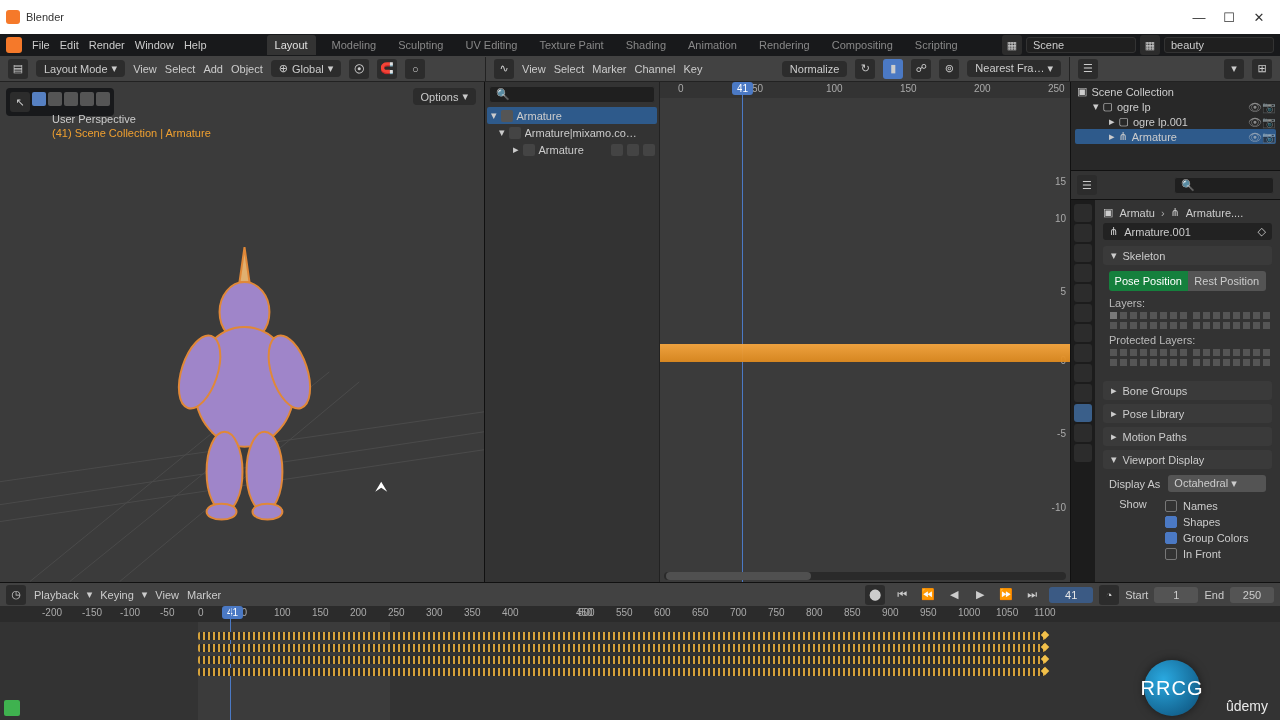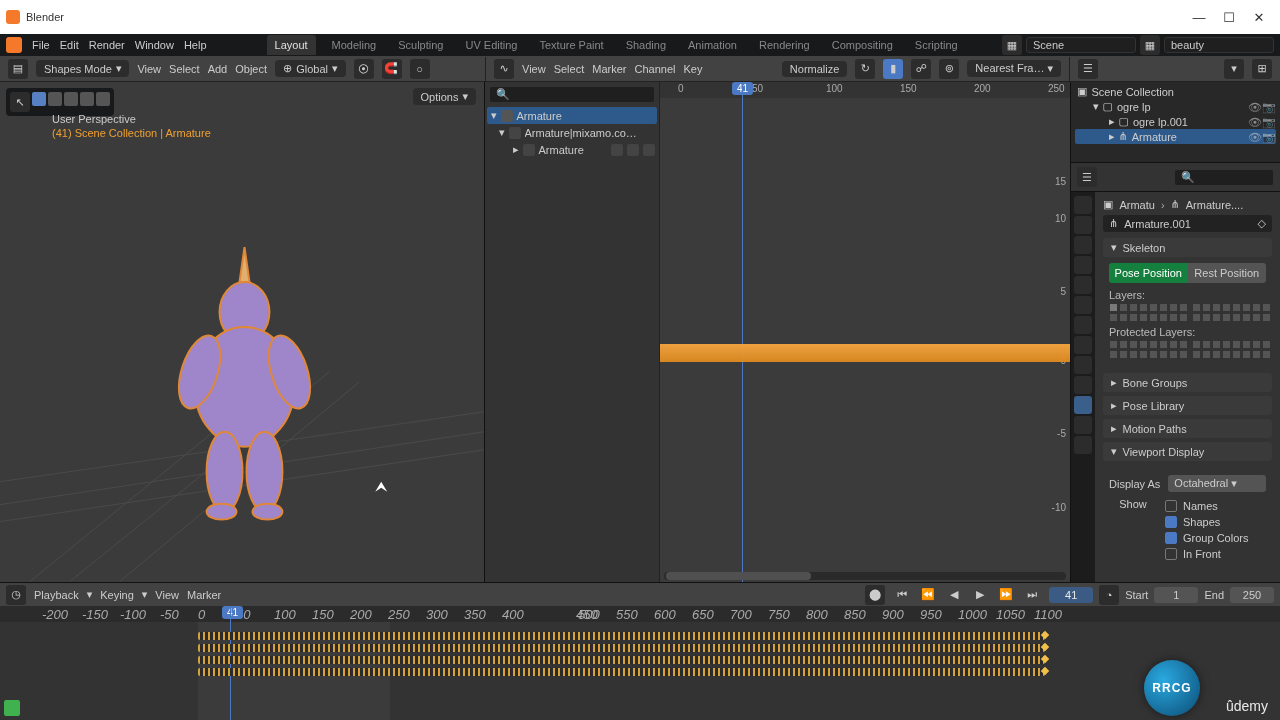--- a/index.html
+++ b/index.html
@@ -96,36 +96,36 @@
 
 
 #timeline-hdr { height:24px; background:#424242; border-top:1px solid #111; display:flex; align-items:center; padding:0 6px; gap:8px;}
 #timeline-hdr .right { margin-left:auto; display:flex; align-items:center; gap:6px;}
 .numf { background:#545454; border-radius:3px; padding:2px 8px; min-width:44px; text-align:center;}
 .numf.blue { background:#3b5a84; color:#e8e8e8;}
 .playbtn { width:18px;height:18px; display:flex; align-items:center; justify-content:center;}
 
 #timeline-body { height:118px; background:#333; position:relative; overflow:hidden;}
 #timeline-body .ruler2 { position:absolute; top:0; left:0; right:0; height:16px; background:#2b2b2b;}
-#timeline-body .ruler2 .tick { position:absolute; top:1px; font-size:13px; color:#aaa;font-style:italic;}
+#timeline-body .ruler2 .tick { position:absolute; top:1px; font-size:10px; color:#aaa;}
 #timeline-body .range { position:absolute; top:0; bottom:0; background:#3b3b3b;}
 #timeline-body .cursor-tag2 { position:absolute; top:0; background:#4b79c4; color:#fff; font-size:10px; padding:1px 5px; border-radius:3px;}
 #timeline-body .cursor-line2 { position:absolute; top:0; bottom:0; width:1px; background:#4b79c4;}
 #timeline-body .keytrack { position:absolute; left:198px; right:235px; display:flex; flex-direction:column; gap:4px; top:26px;}
 #timeline-body .kt { height:8px; background:repeating-linear-gradient(90deg,#d6a23a 0 2px,#2a2a2a 2px 5px); border-radius:2px; position:relative;}
 #timeline-body .kt::after { content:""; position:absolute; right:-3px; top:0; width:6px;height:6px; background:#f2c04a; transform:rotate(45deg);}
 
 
 #status { height:24px; background:#18191b; display:flex; align-items:center; padding:0 8px; gap:16px;}
 #status .grp { display:flex; align-items:center; gap:6px; color:#aaa;}
 #status .mic { width:14px;height:14px; border:1px solid #666; border-radius:2px;}
 
 #greensq { position:absolute; left:4px; bottom:4px; width:16px; height:16px; background:#3fb24f; border-radius:2px;}
 .udemy { position:absolute; right:12px; bottom:6px; color:#eaeaea; font-size:14px; font-weight:500;}
-.rrcg-badge { position:absolute; right:80px; bottom:4px; width:56px; height:56px; border-radius:50%; background:radial-gradient(circle at 35% 35%, #2aa9e0, #0b4b74); box-shadow:0 0 10px rgba(0,0,0,.5); display:flex; align-items:center; justify-content:center; color:#fff; font-weight:700; font-size:12px; letter-spacing:1px;}
+.rrcg-badge { position:absolute; right:80px; bottom:4px; width:56px; height:56px; border-radius:50%; background:radial-gradient(circle at 35% 35%, #2aa9e0, #0b4b74); box-shadow:0 0 10px rgba(0,0,0,.5); display:flex; align-items:center; justify-content:center; color:#fff; font-weight:400; font-size:20px; letter-spacing:1px;}
 svg .grid line { stroke:#4a4a4a; stroke-width:1;}
 </style>
 </head>
 <body>
 
 <div id="titlebar">
   <span style="width:14px;height:14px;background:#f5792a;border-radius:3px;margin-right:6px;"></span>
   <span style="color:#333;">Blender</span>
   <span class="spacer"></span>
   <span class="winbtn">—</span>
@@ -155,21 +155,21 @@
     <span class="iconbtn">▦</span>
     <span class="field">Scene</span>
     <span class="iconbtn">▦</span>
     <span class="field">beauty</span>
   </div>
 </div>
 
 <div id="toolrow">
   <div class="seg" style="width:485px;">
     <span class="iconbtn">▤</span>
-    <span class="pill"><span>Shapes Mode</span> ▾</span>
+    <span class="pill"><span>Layout Mode</span> ▾</span>
     <span>View</span>
     <span>Select</span>
     <span>Add</span>
     <span>Object</span>
     <span class="pill">⊕ <span>Global</span> ▾</span>
     <span class="iconbtn">⦿</span>
     <span class="iconbtn">🧲</span>
     <span class="iconbtn">○</span>
   </div>
   <div class="sep"></div>
@@ -446,21 +446,21 @@
         <div class="panel">
             <div class="ph">▸ <span>Pose Library</span></div>
           </div>
         <div class="panel">
             <div class="ph">▸ <span>Motion Paths</span></div>
           </div>
 
         <div class="panel">
           <div class="ph">▾ <span>Viewport Display</span></div>
           <div class="pb">
-            <div class="row" style="gap:8px;margin-top:8px;">
+            <div class="row" style="gap:8px;">
               <span>Display As</span>
               <span class="sel" style="flex:1;"><span>Octahedral</span> ▾</span>
             </div>
             <div class="row" style="gap:8px; margin-top:6px; align-items:flex-start;">
               <span style="width:48px;text-align:center;">Show</span>
               <div class="col">
                 <div class="chkrow">
                     <span class="chk"></span>
                     <span>Names</span>
                   </div>

